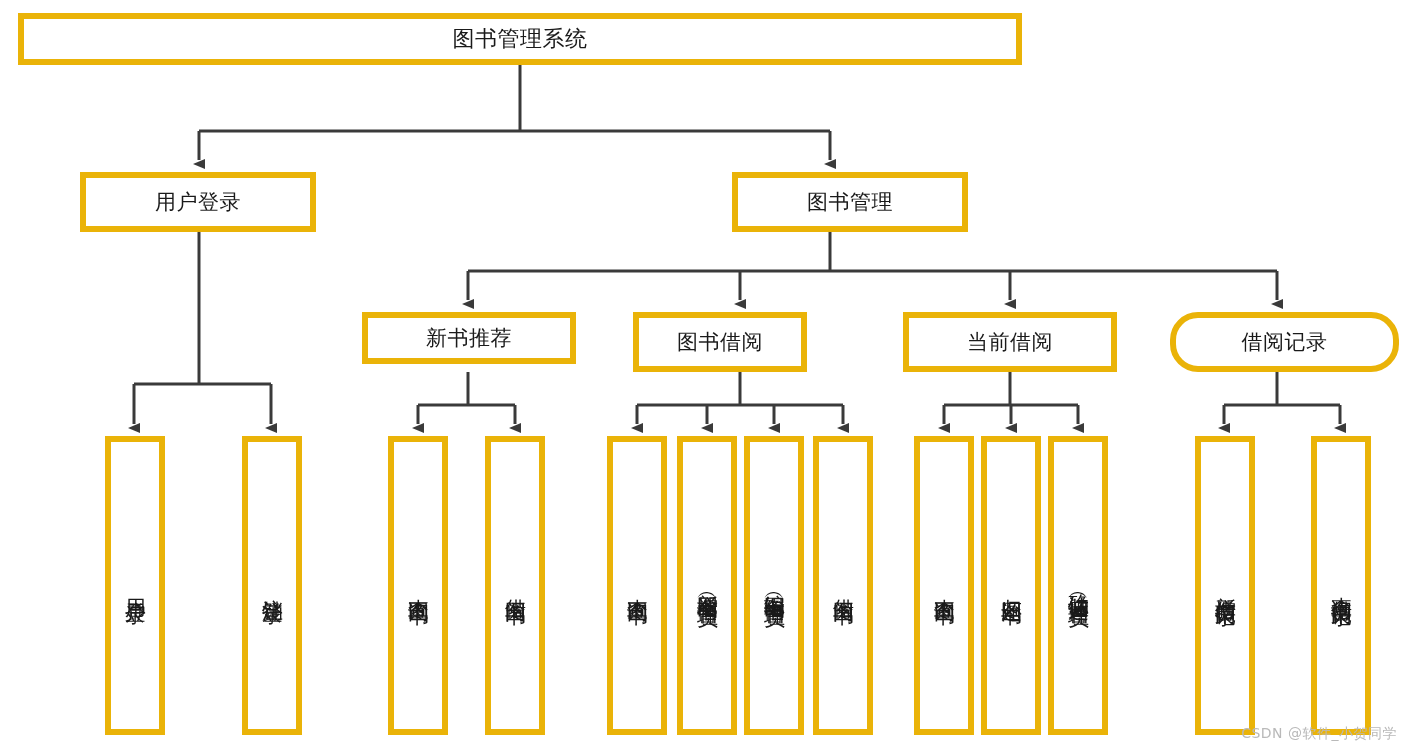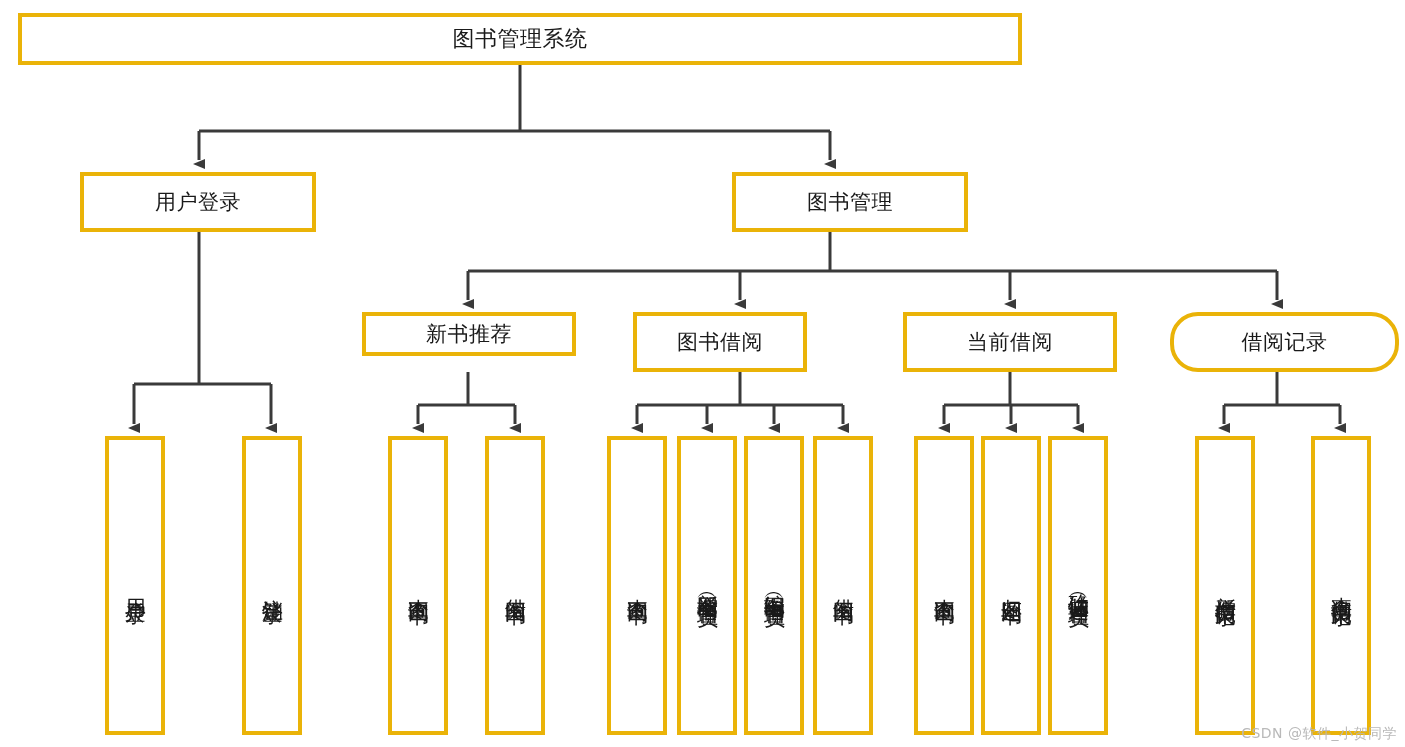--- a/index.html
+++ b/index.html
@@ -23,21 +23,21 @@
     left: 0;
     top: 0;
     width: 1405px;
     height: 747px;
     pointer-events: none;
   }
   .node {
     position: absolute;
     box-sizing: border-box;
     background: #ffffff;
-    border: 4px solid #eab308;
+    border: 6px solid #eab308;
     display: flex;
     align-items: center;
     justify-content: center;
     color: #1a1a1a;
   }
   .node-label {
     display: block;
     text-align: center;
     line-height: 1.18;
     color: #1a1a1a;
@@ -137,21 +137,21 @@
     <span class="node-label">图书管理系统</span>
   </div>
 
   <div class="node horiz" style="left:80px; top:172px; width:236px; height:60px;">
     <span class="node-label">用户登录</span>
   </div>
   <div class="node horiz" style="left:712px; top:172px; width:236px; height:60px;margin-left:20px;">
     <span class="node-label">图书管理</span>
   </div>
 
-  <div class="node horiz" style="left:362px; top:312px; width:214px; height:44px;">
+  <div class="node horiz" style="left:362px; top:312px; width:214px; height:52px;">
     <span class="node-label">新书推荐</span>
   </div>
   <div class="node horiz" style="left:633px; top:312px; width:174px; height:60px;">
     <span class="node-label">图书借阅</span>
   </div>
   <div class="node horiz" style="left:903px; top:312px; width:214px; height:60px;">
     <span class="node-label">当前借阅</span>
   </div>
   <div class="node horiz" style="left:1170px; top:312px; width:229px; height:60px;border-radius:28px;">
     <span class="node-label">借阅记录</span>

